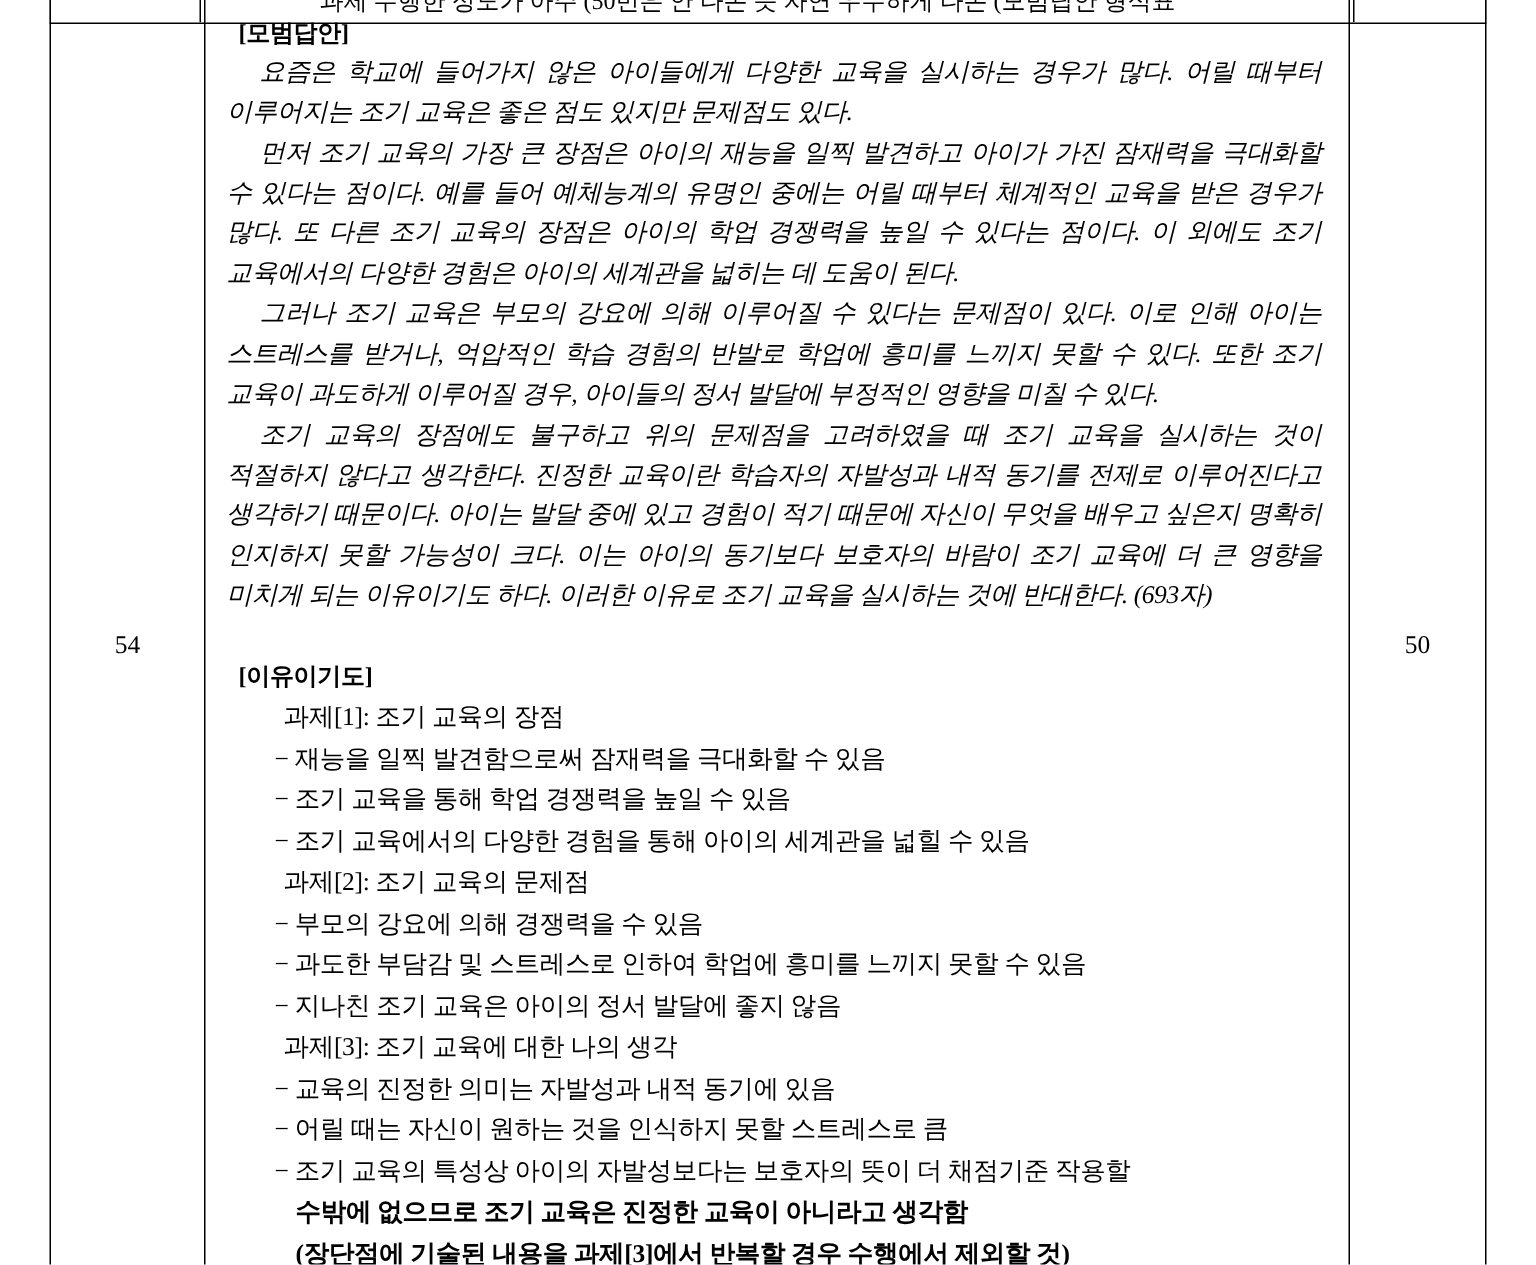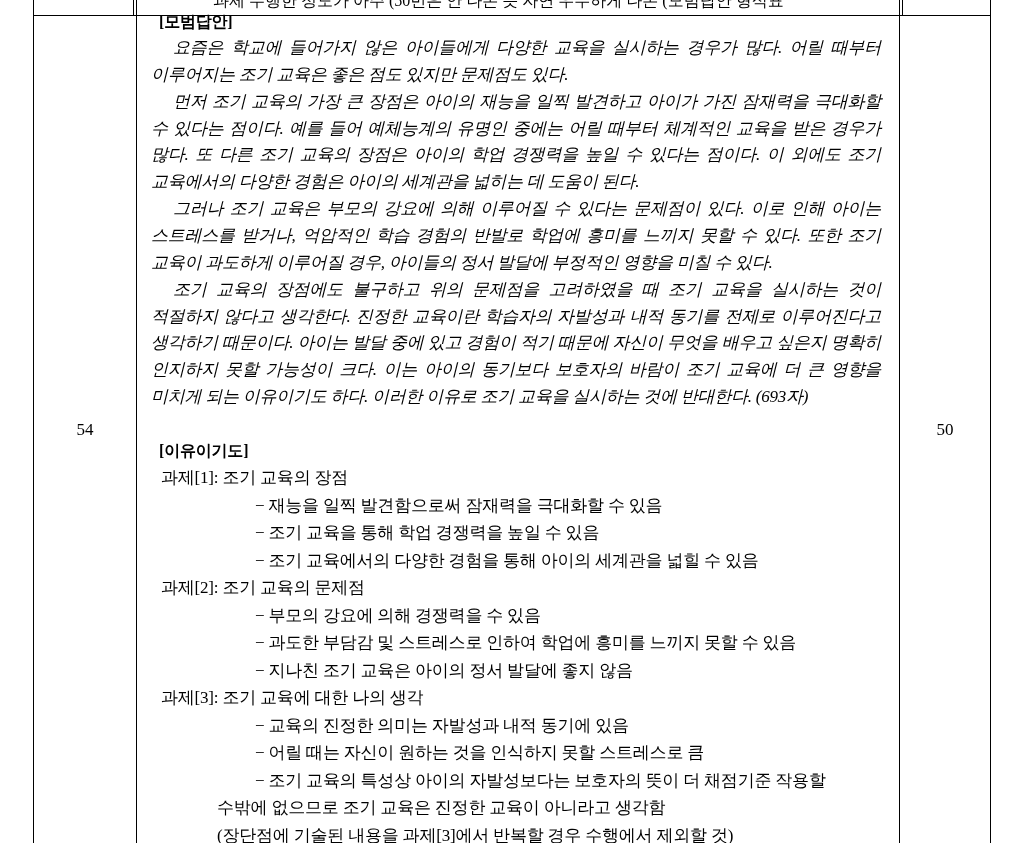--- a/index.html
+++ b/index.html
@@ -117,29 +117,30 @@
   }
   .crit-list {
     margin: 2px 0 0 0;
     padding: 0;
     list-style: none;
     font-size: 17px;
     line-height: 1.62;
     letter-spacing: -0.2px;
   }
   .crit-task {
-    margin-left: 10px;
+    margin-left: 38px;
   }
   .crit-item {
-    margin-left: 104px;
+    margin-left: 32px;
     text-indent: -14px;
     padding-left: 14px;
   }
   .crit-note {
-    margin-left: 66px;
+    margin-left: 46px;
+    font-weight: bold;
   }
   .left-number, .right-number {
     display: block;
   }
 </style>
 </head>
 <body>
 
 <div class="page">
 

